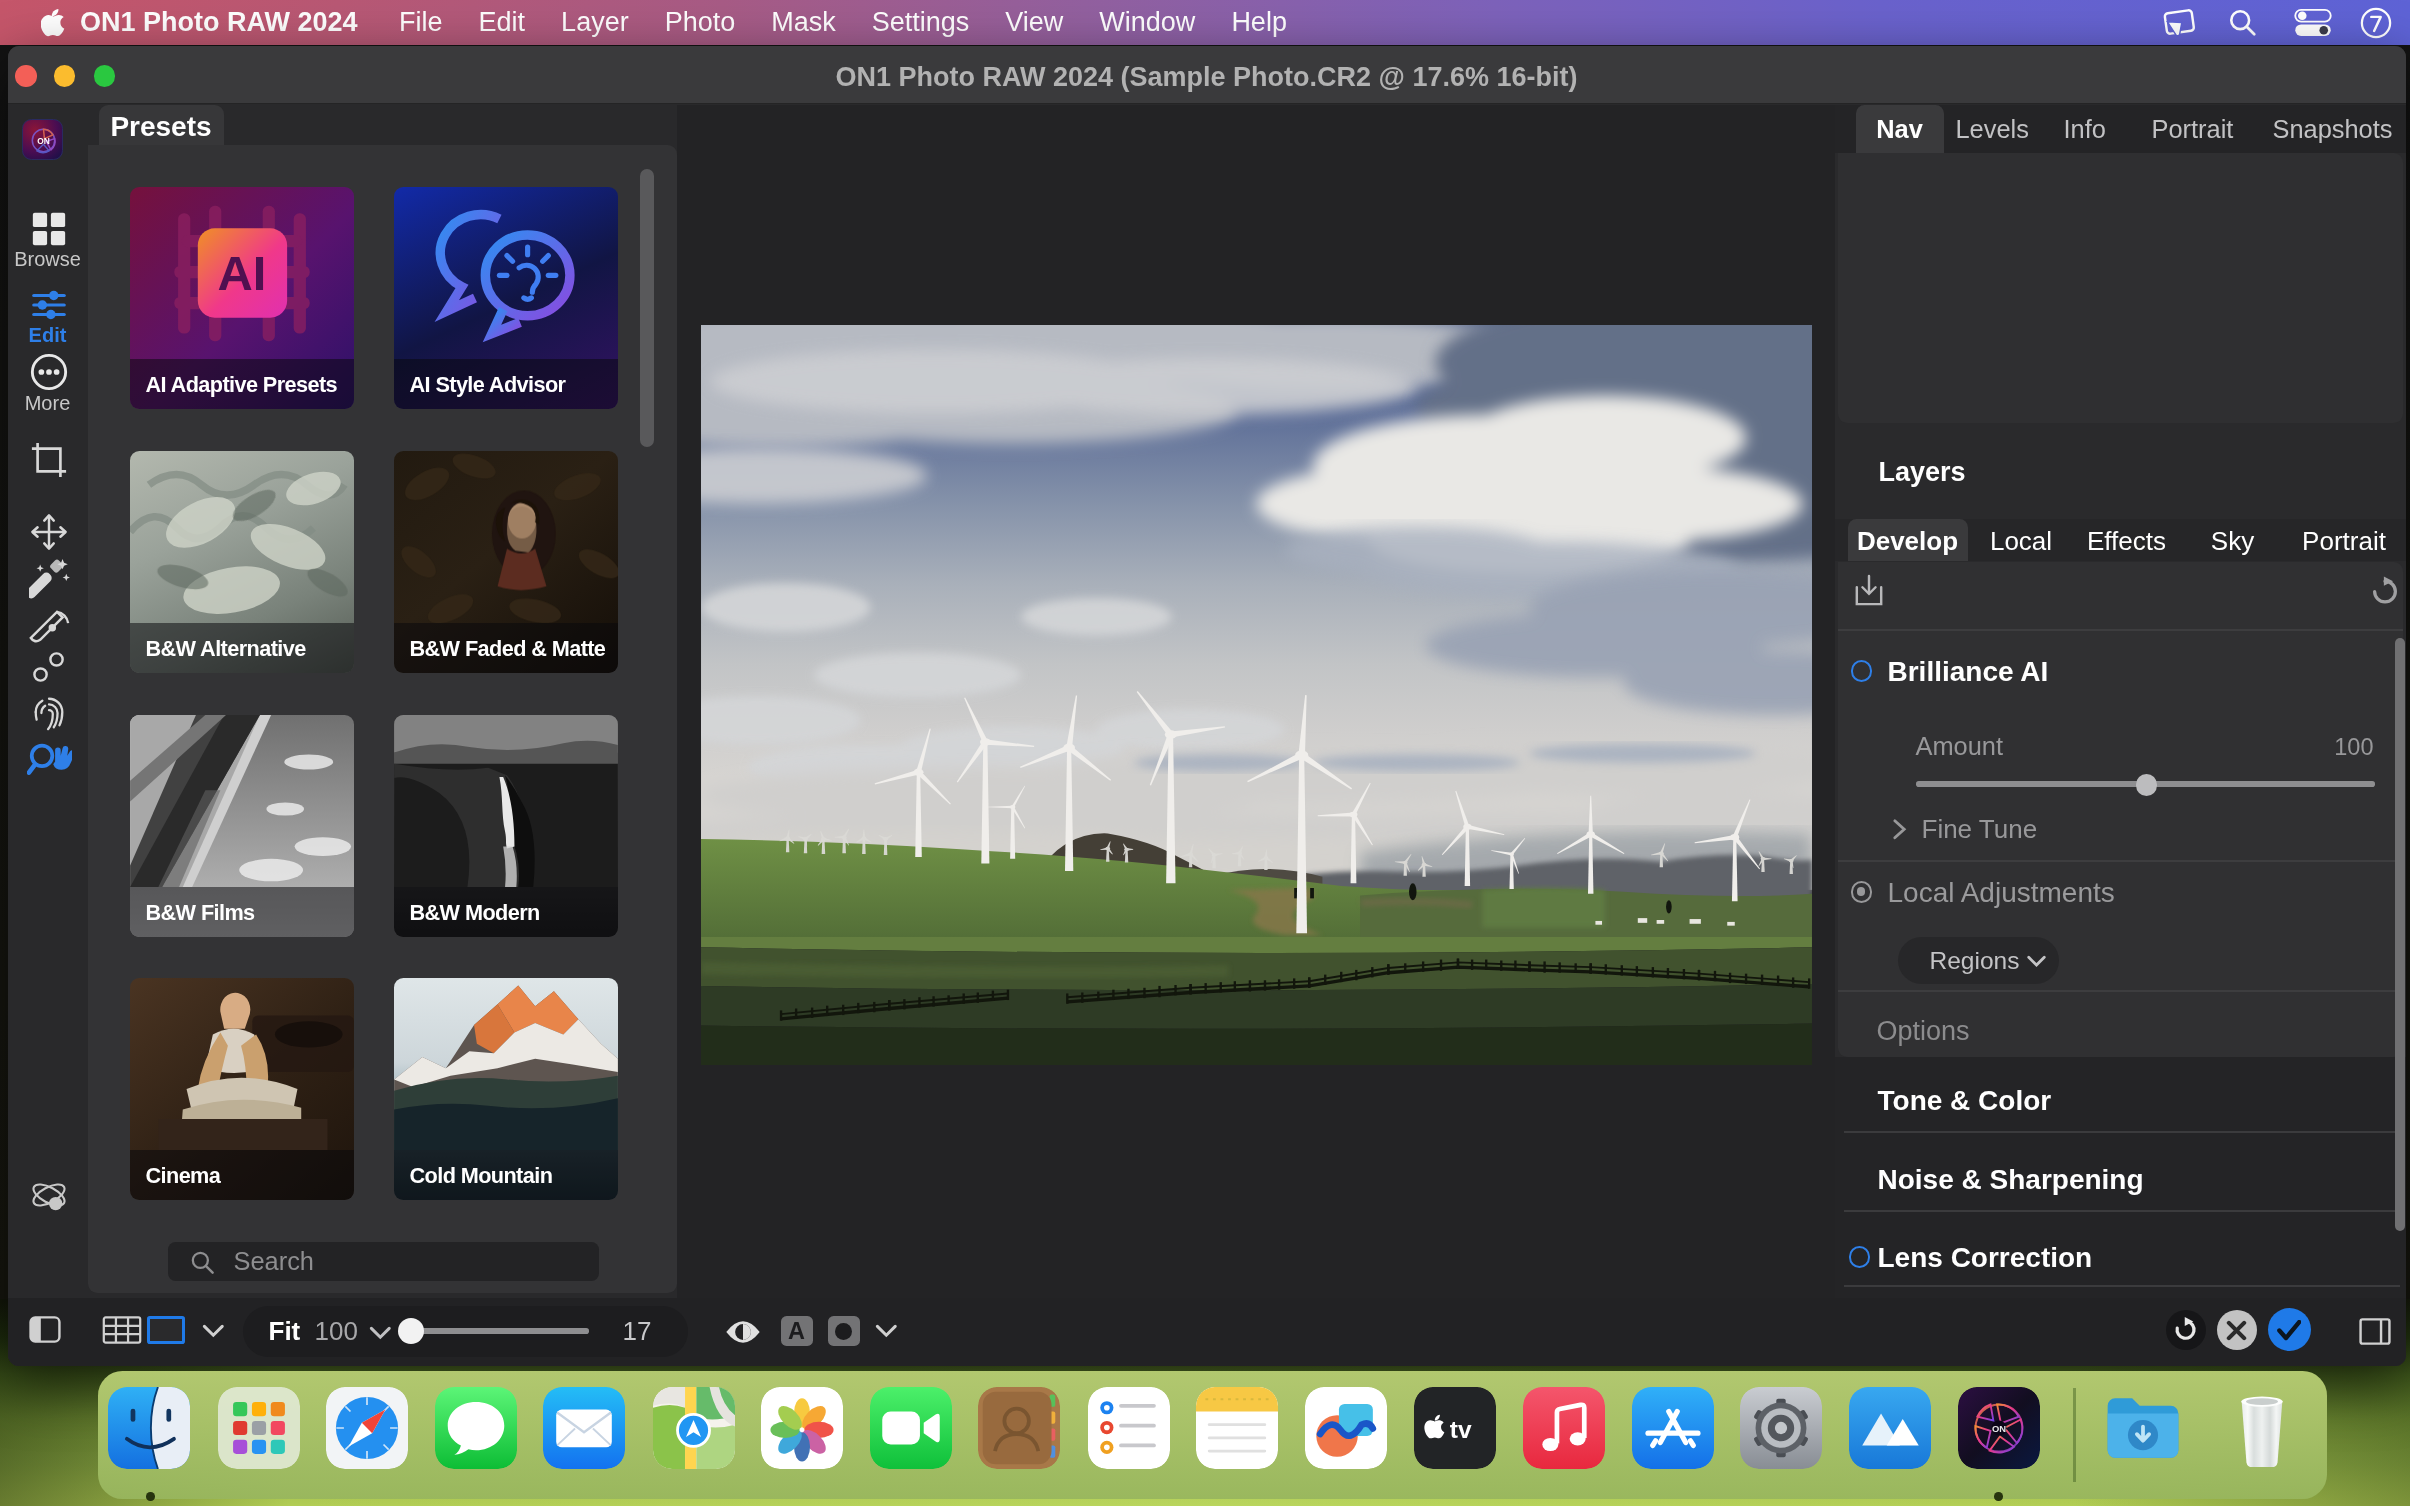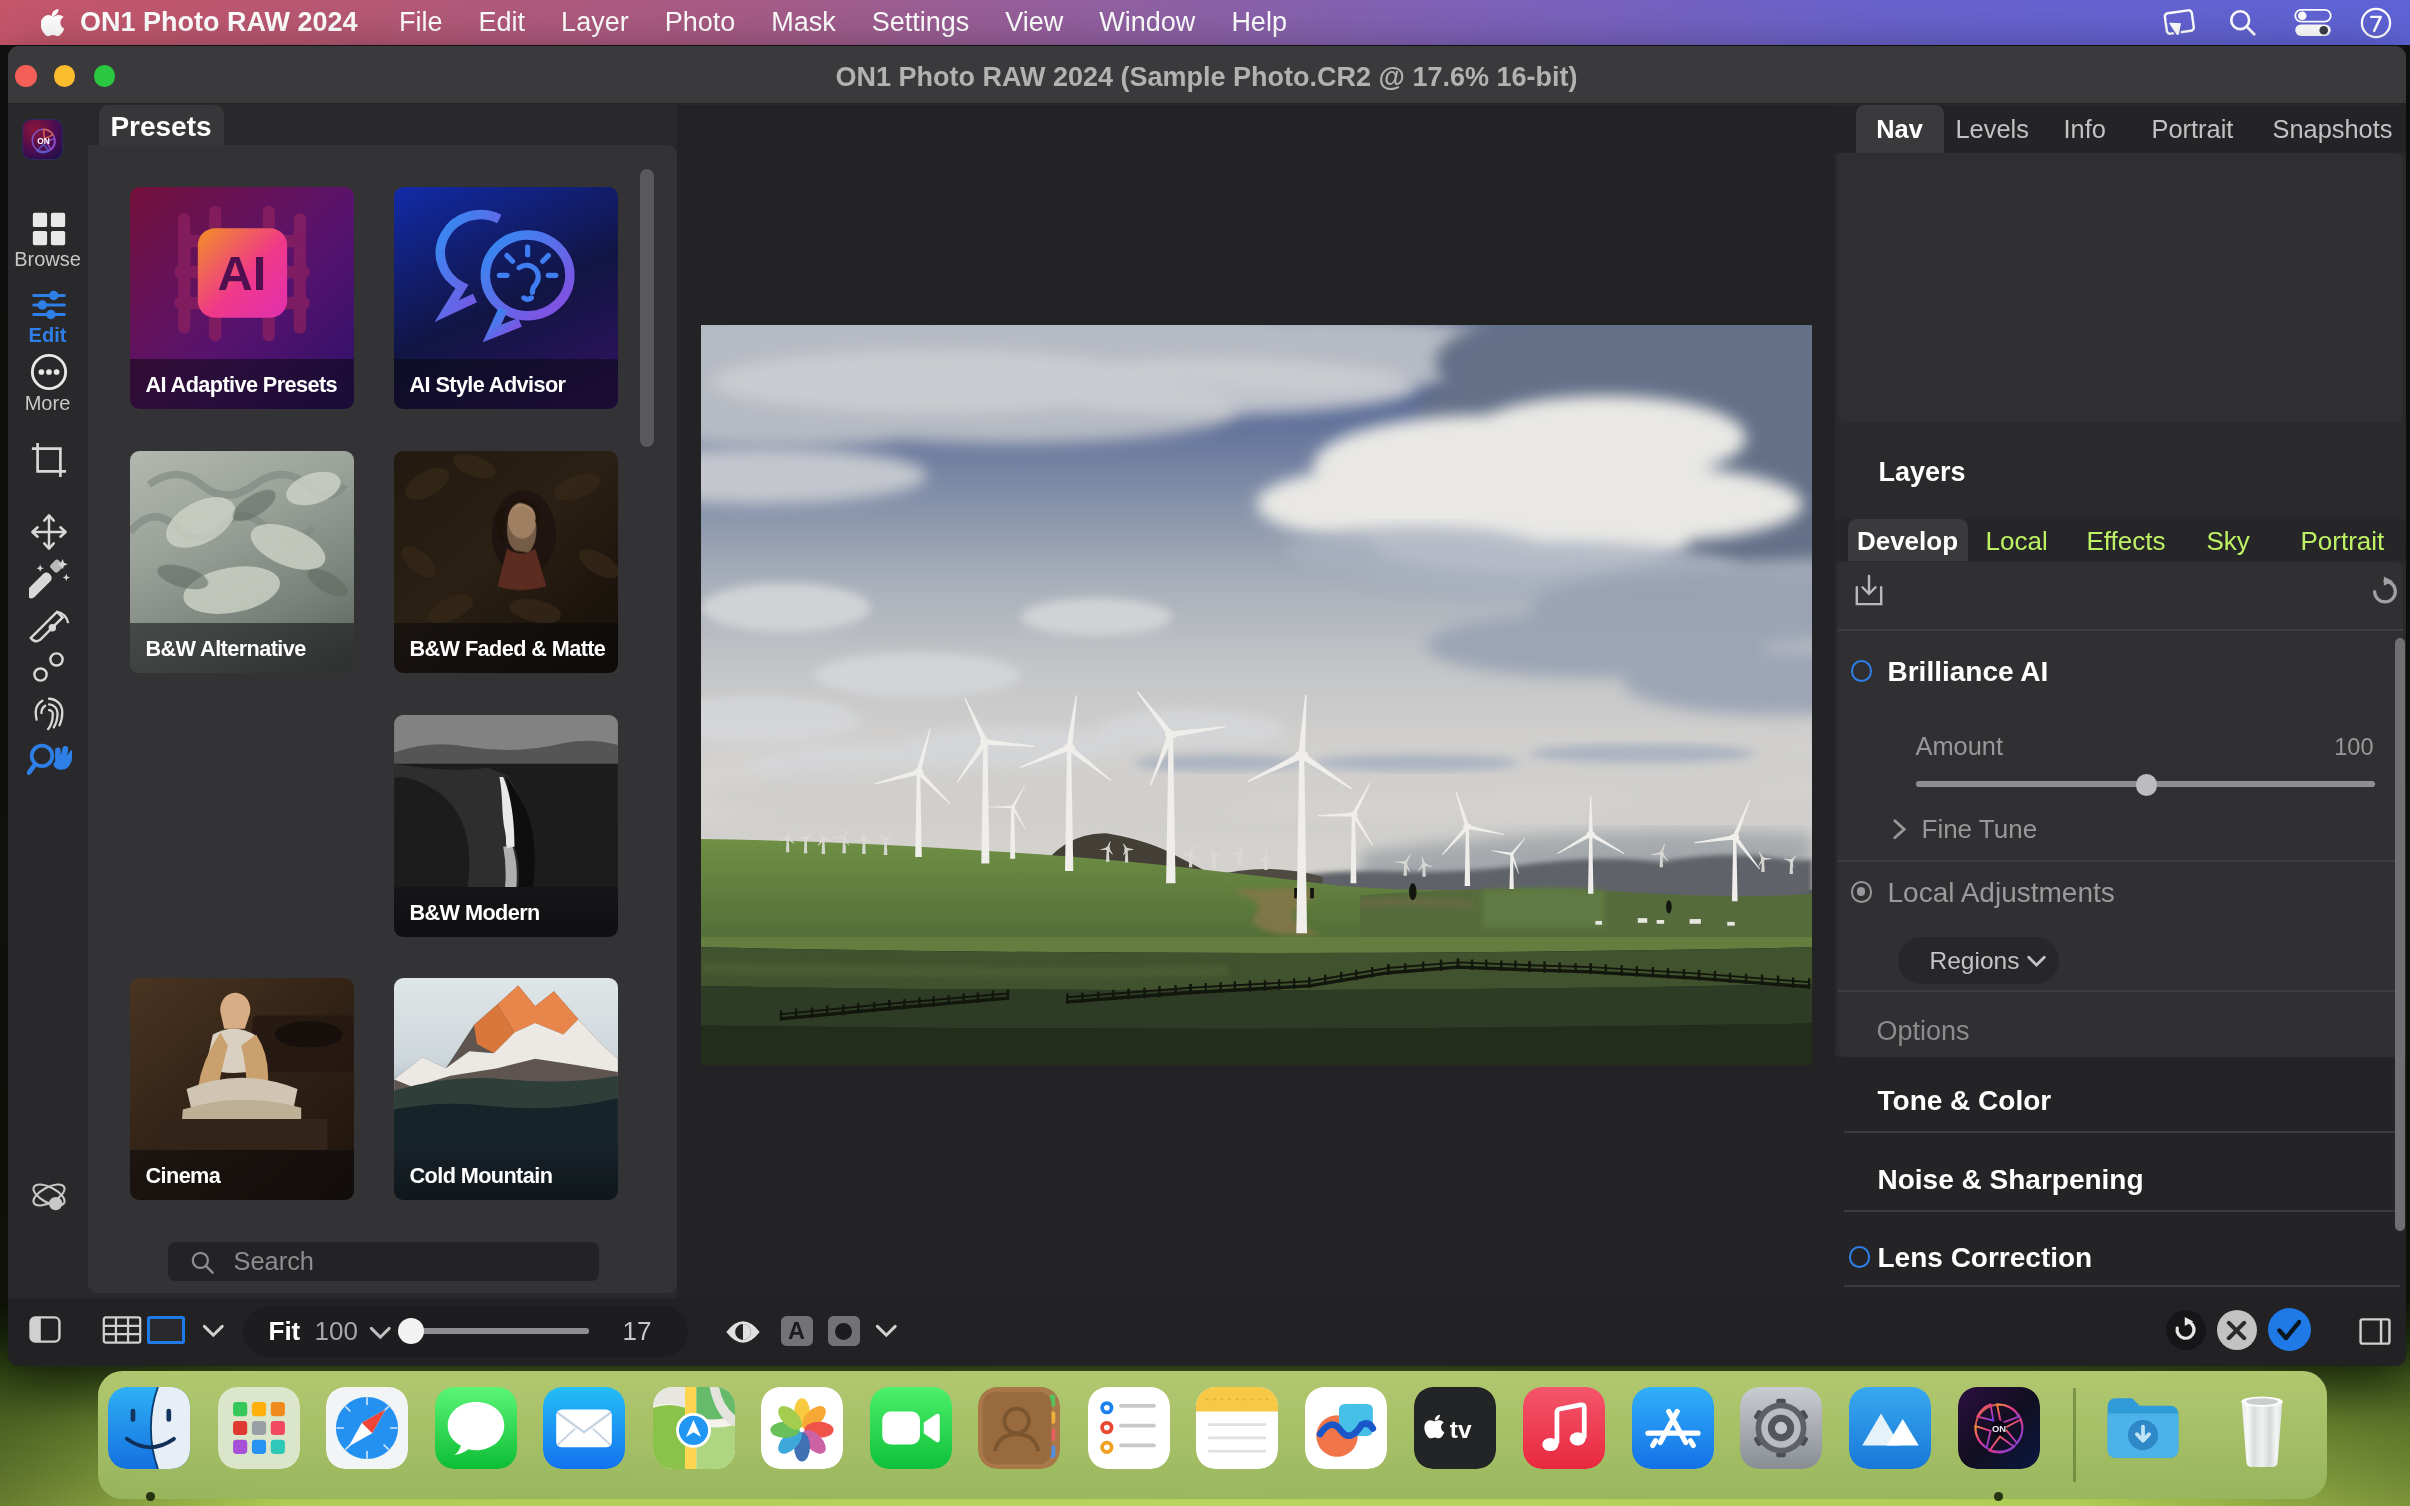--- a/index.html
+++ b/index.html
@@ -48,21 +48,21 @@
   #searchbox { left:80px; top:1097px; width:431px; height:39px; background:#232325; border-radius:7.5px;
     color:#8e8e90; font-size:25.4px; }
 
   
   #rpanel { left:1827px; top:0px; width:572px; height:1193px; background:#2a2a2c; }
 
   
   #btoolbar { left:0; top:1193px; width:2398px; height:68px; background:#222224; }
   .lbl { width:80px; text-align:center; color:#c8c8c8; font-size:20px; }
   .rtab { top:0; height:48px; color:#c2c2c4; font-size:25.4px; line-height:49px; }
-  .dtab { top:414px; height:42px; color:#bef264; font-size:26px; line-height:44px; }
+  .dtab { top:414px; height:42px; color:#ffffff; font-size:26px; line-height:44px; text-align:center; }
   .circ { width:21.7px; height:21.7px; border-radius:50%; border:2.8px solid #2e7fe8; }
   .circ2 { width:21.7px; height:21.7px; border-radius:50%; border:2.4px solid #98989a; }
   .circ2::after { content:""; position:absolute; left:4.2px; top:4.2px; width:8.5px; height:8.5px; border-radius:50%; background:#98989a; }
 
   
   #dock { left:98px; top:1371px; width:2229px; height:128px; border-radius:24.5px;
     background:linear-gradient(180deg, rgba(182,204,114,0.97), rgba(152,182,94,0.94)); }
   .dicon { position:absolute; width:82px; height:82px; top:16px; border-radius:19px; }
 </style>
 </head>
@@ -701,20 +701,37 @@
               <ellipse cx="136" cy="74" rx="15" ry="19" fill="#ab8a6c"></ellipse>
               <path d="M121 72 q-4 26 8 34 l14 2 q10 -10 8 -32 q-2 -16 -15 -17 q-13 1 -15 13z" fill="#9a7a5e" opacity="0.7"></path>
               <path d="M124 56 q14 -10 26 2 q6 8 4 20 l-4 -2 q2 -12 -4 -16 q-12 -8 -22 -4z" fill="#1c1208"></path>
               <path d="M118 60 q-6 20 0 36 q-8 -4 -10 -20 q0 -12 10 -16z" fill="#1c1208"></path>
               <path d="M120 104 q16 10 30 0 l12 40 q-28 8 -52 0z" fill="#5c2c20"></path>
             </g>
           </svg>
           <div class="cap">B&amp;W Faded &amp; Matte</div>
         </div>
 
+        <div class="tile" style="left:42px;top:570px;background:linear-gradient(180deg,#707070 0%,#9b9b9b 55%,#c0c0c0 100%);">
+          <svg width="224" height="172" viewBox="0 0 238 183">
+            <g fill="#efefef" opacity="0.8">
+              <ellipse cx="190" cy="50" rx="26" ry="8"></ellipse>
+                <ellipse cx="165" cy="100" rx="20" ry="7"></ellipse>
+              <ellipse cx="205" cy="140" rx="30" ry="10"></ellipse>
+                <ellipse cx="150" cy="165" rx="34" ry="12"></ellipse>
+            </g>
+            <path d="M0 0 L150 0 L66 183 L0 183 z" fill="#cfcfcf"></path>
+            <path d="M0 0 L138 0 L56 183 L0 183 z" fill="#a8a8a8"></path>
+            <path d="M70 0 L138 0 L34 183 L0 183 L0 160 z" fill="#414141"></path>
+            <path d="M100 0 L138 0 L34 183 L0 183 z" fill="#2a2a2a"></path>
+            <path d="M0 70 L80 0 L102 0 L0 92 z" fill="#757575"></path>
+            <path d="M30 183 L80 80 L96 80 L52 183z" fill="#606060" opacity="0.6"></path>
+          </svg>
+          <div class="cap">B&amp;W Films</div>
+        </div>
         <div class="tile" style="left:306px;top:570px;background:linear-gradient(180deg,#5e5e5e 0%,#434343 30%,#191919 100%);">
           <svg width="224" height="172" viewBox="0 0 238 183">
             <rect x="0" y="0" width="238" height="40" fill="#828282"></rect>
             <path d="M0 40 q40 -14 80 -6 q50 8 100 -4 q30 -6 58 2 v20 q-60 10 -120 6 q-60 -4 -118 4 z" fill="#555"></path>
             <path d="M0 52 h238 v131 h-238z" fill="#1c1c1c"></path>
             <path d="M0 52 q60 10 100 4 l20 8 q30 40 18 119 h-60 q10 -70 -30 -100 q-30 -20 -48 -16z" fill="#2e2e2e"></path>
             <path d="M118 64 q8 30 4 60 q14 30 10 59 h16 q6 -60 -12 -90 q-8 -16 -18 -29z" fill="#0e0e0e"></path>
             <path d="M112 66 c4 20 2 40 6 58 c2 10 0 10 2 18 l8 -2 c0 -30 -4 -56 -12 -74z" fill="#e8e8e8"></path>
             <path d="M116 140 q4 22 2 43 h12 q2 -24 -4 -43z" fill="#cfcfcf" opacity="0.8"></path>
           </svg>

